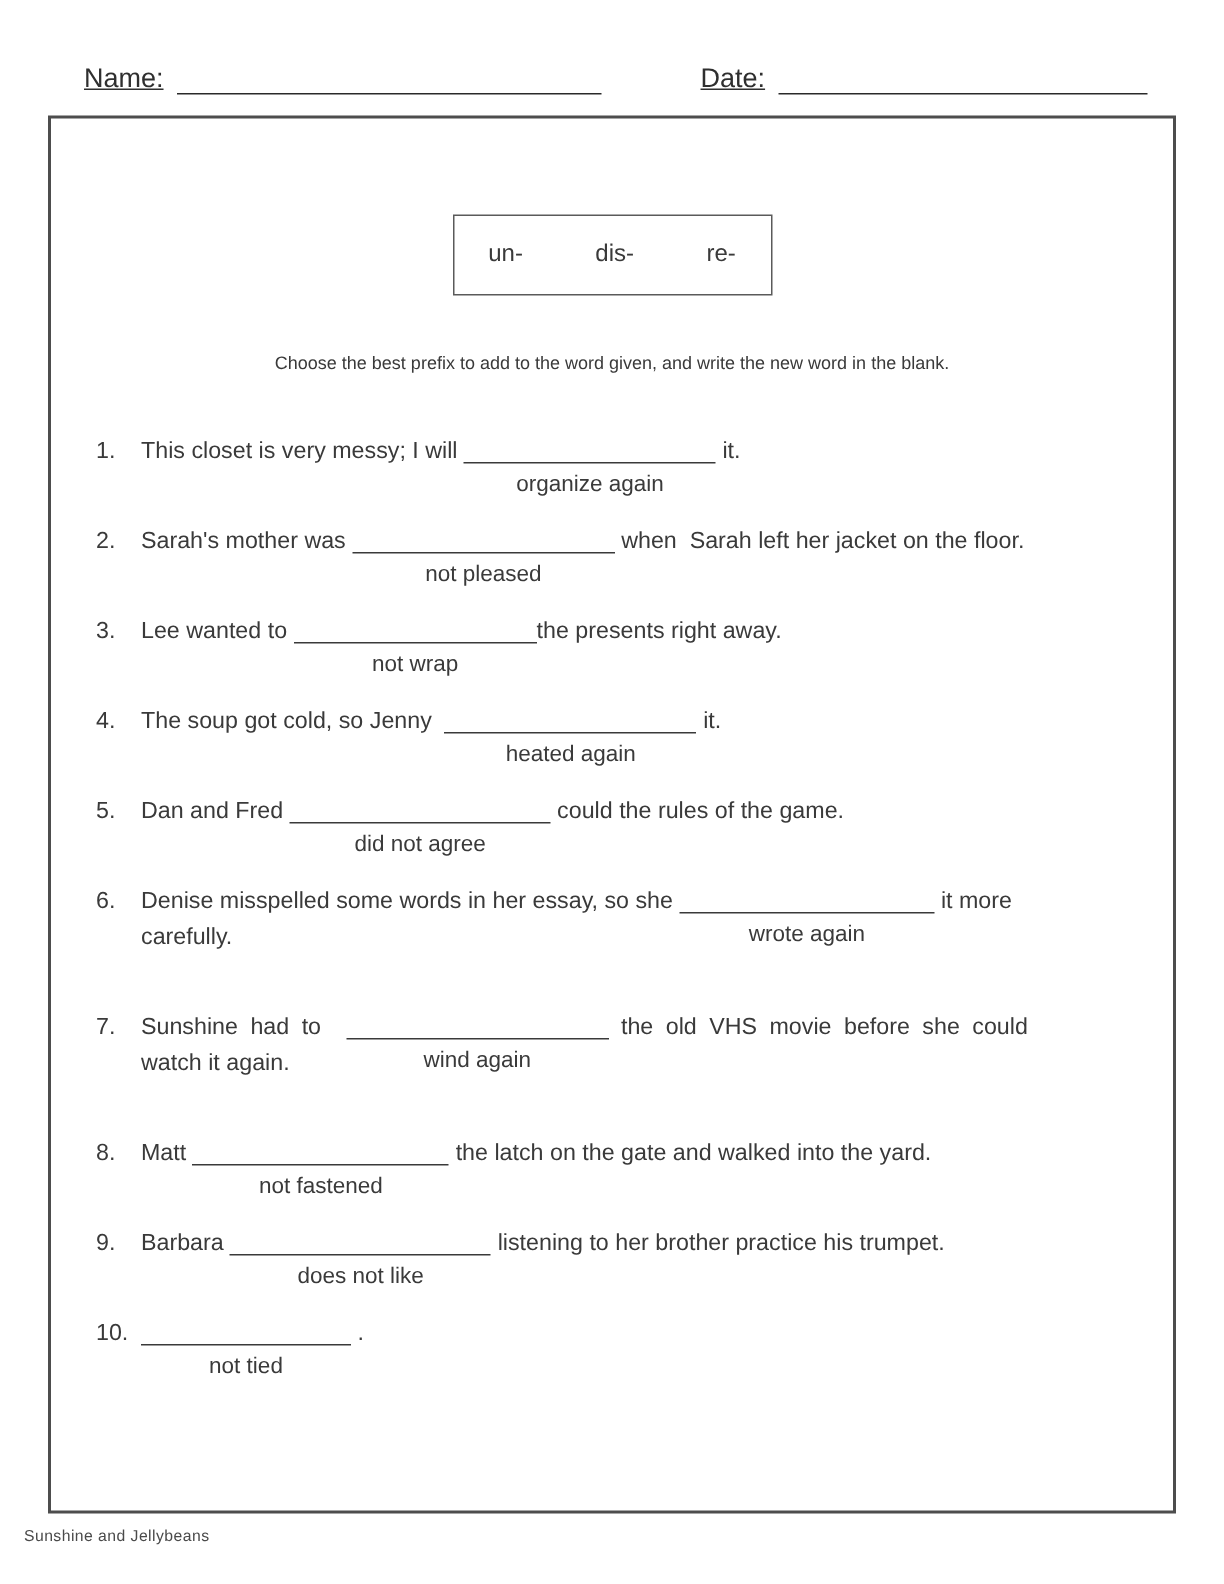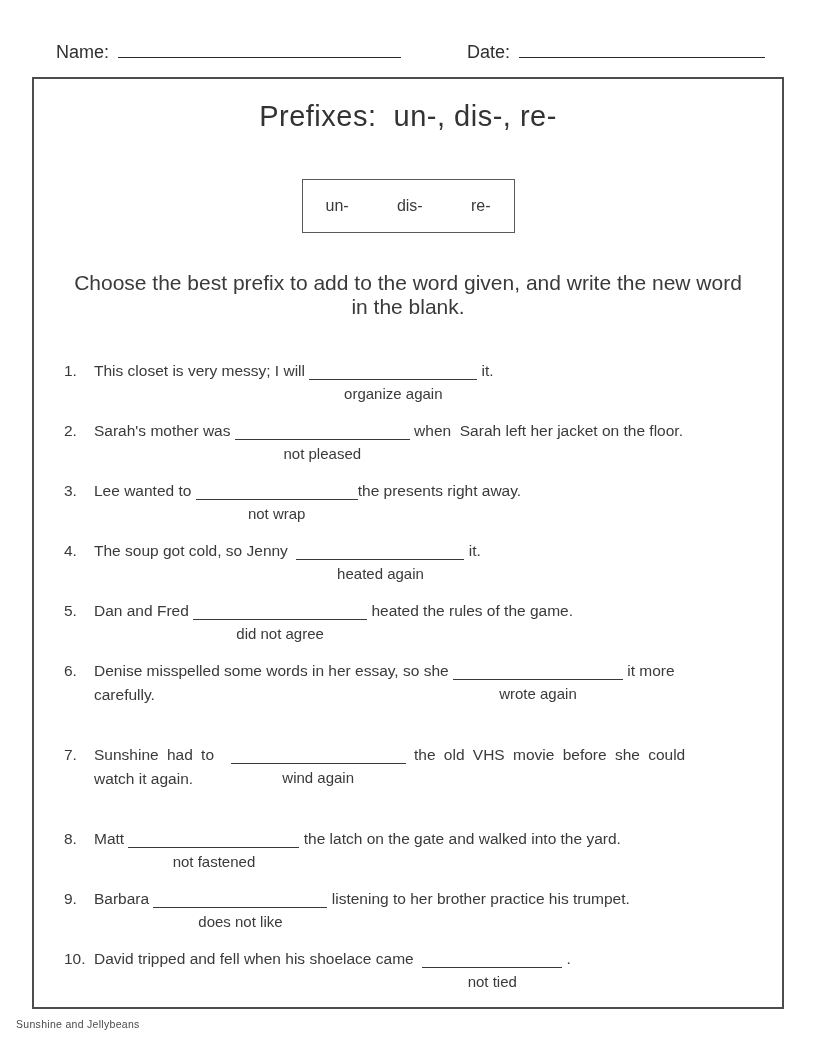--- a/index.html
+++ b/index.html
@@ -12,21 +12,21 @@
     overflow: hidden;
   }
   
   .header {
     display: flex;
     align-items: flex-end;
     padding: 42px 50px 0 56px;
     font-size: 18px;
     color: #2f2f2f;
   }
-  .field-group { display: flex; align-items: flex-start; }
+  .field-group { display: flex; align-items: flex-end; text-decoration: underline; }
   .write-line {
     display: inline-block;
     border-bottom: 1.5px solid #2a2a2a;
     height: 16px;
     margin-left: 9px;
   }
   .name-line { width: 283px; }
   .date-group { margin-left: 66px; }
   .date-line { width: 246px; }
 
@@ -54,21 +54,21 @@
     border: 1.5px solid #5a5a5a;
     display: flex;
     align-items: center;
     justify-content: space-between;
     padding: 0 23px;
     font-size: 16px;
     color: #3a3a3a;
   }
   .instruction {
     text-align: center;
-    font-size: 21px;
+    font-size: 12px;
     margin-top: 38px;
     color: #3a3a3a;
   }
   
   .questions { margin-top: 40px; }
   .question-row {
     display: flex;
     margin-bottom: 36px;
     font-size: 15.5px;
     line-height: 24px;
@@ -111,21 +111,20 @@
     <span>Name:</span>
     <span class="write-line name-line"></span>
   </div>
   <div class="field-group date-group">
     <span>Date:</span>
     <span class="write-line date-line"></span>
   </div>
 </div>
 
 <div class="sheet">
-  <div class="title">Prefixes:  un-, dis-, re-</div>
 
   <div class="prefix-box">
       <span>un-</span>
       <span>dis-</span>
       <span>re-</span>
     </div>
 
   <div class="instruction">Choose the best prefix to add to the word given, and write the new word in the blank.</div>
 
   <div class="questions">
@@ -140,40 +139,40 @@
       <div class="question-row">
         <span class="q-num">3.</span>
         <div class="q-body"><span class="q-text">Lee wanted to </span><span class="blank" style="width: 162px;"><span class="hint">not wrap</span></span><span class="q-text">the presents right away.</span></div>
       </div>
       <div class="question-row">
         <span class="q-num">4.</span>
         <div class="q-body"><span class="q-text">The soup got cold, so Jenny  </span><span class="blank" style="width: 168px;"><span class="hint">heated again</span></span><span class="q-text"> it.</span></div>
       </div>
       <div class="question-row">
         <span class="q-num">5.</span>
-        <div class="q-body"><span class="q-text">Dan and Fred </span><span class="blank" style="width: 174px;"><span class="hint">did not agree</span></span><span class="q-text"> heated the rules of the game.</span></div>
+        <div class="q-body"><span class="q-text">Dan and Fred </span><span class="blank" style="width: 174px;"><span class="hint">did not agree</span></span><span class="q-text"> could the rules of the game.</span></div>
       </div>
       <div class="question-row">
         <span class="q-num">6.</span>
         <div class="q-body"><span class="q-text">Denise misspelled some words in her essay, so she </span><span class="blank" style="width: 170px;"><span class="hint">wrote again</span></span><span class="q-text"> it more</span><br><span class="q-text">carefully.</span></div>
       </div>
       <div class="question-row">
         <span class="q-num">7.</span>
         <div class="q-body"><span class="q-text" style="word-spacing: 4px;">Sunshine had to  </span><span class="blank" style="width: 175px;"><span class="hint">wind again</span></span><span class="q-text" style="word-spacing: 4px;"> the old VHS movie before she could</span><br><span class="q-text">watch it again.</span></div>
       </div>
       <div class="question-row">
         <span class="q-num">8.</span>
         <div class="q-body"><span class="q-text">Matt </span><span class="blank" style="width: 171px;"><span class="hint">not fastened</span></span><span class="q-text"> the latch on the gate and walked into the yard.</span></div>
       </div>
       <div class="question-row">
         <span class="q-num">9.</span>
         <div class="q-body"><span class="q-text">Barbara </span><span class="blank" style="width: 174px;"><span class="hint">does not like</span></span><span class="q-text"> listening to her brother practice his trumpet.</span></div>
       </div>
       <div class="question-row">
         <span class="q-num">10.</span>
-        <div class="q-body"><span class="q-text">David tripped and fell when his shoelace came  </span><span class="blank" style="width: 140px;"><span class="hint">not tied</span></span><span class="q-text"> .</span></div>
+        <div class="q-body"><span class="blank" style="width: 140px;"><span class="hint">not tied</span></span><span class="q-text"> .</span></div>
       </div>
     </div>
 </div>
 
 <div class="footer">
   <span>Sunshine and Jellybeans</span>
 </div>
 
 </body></html>

